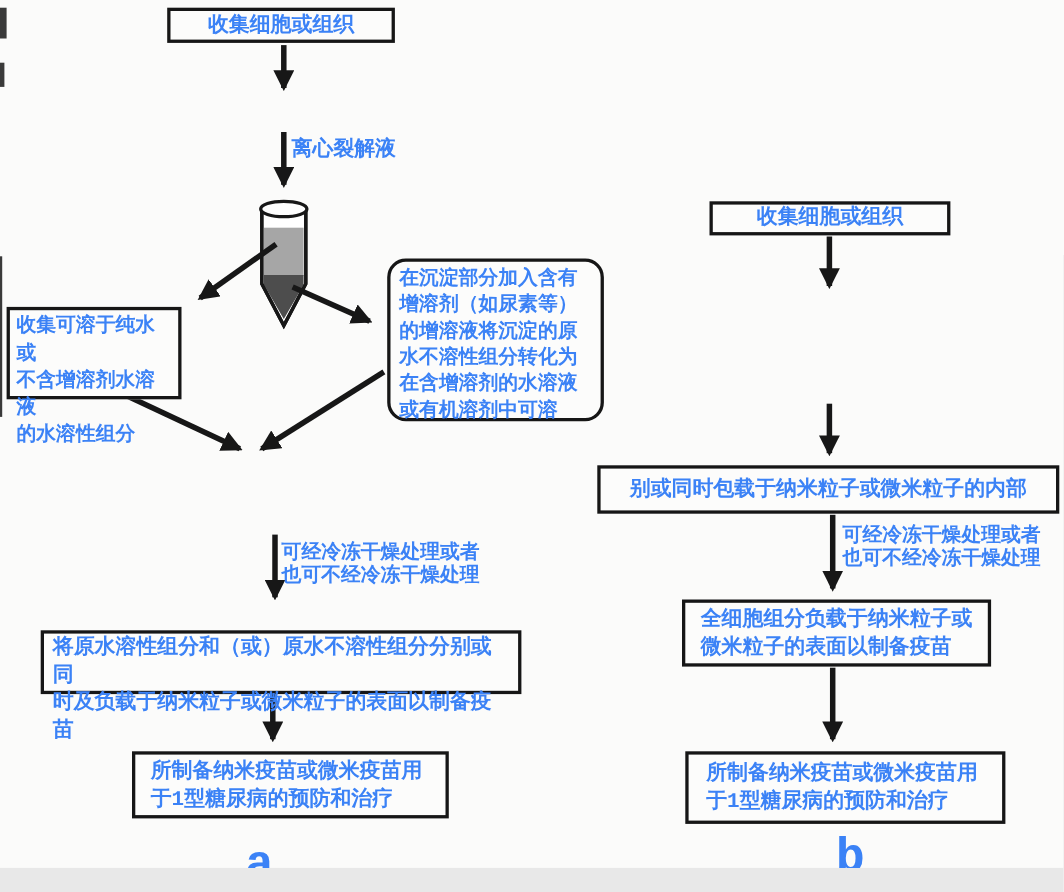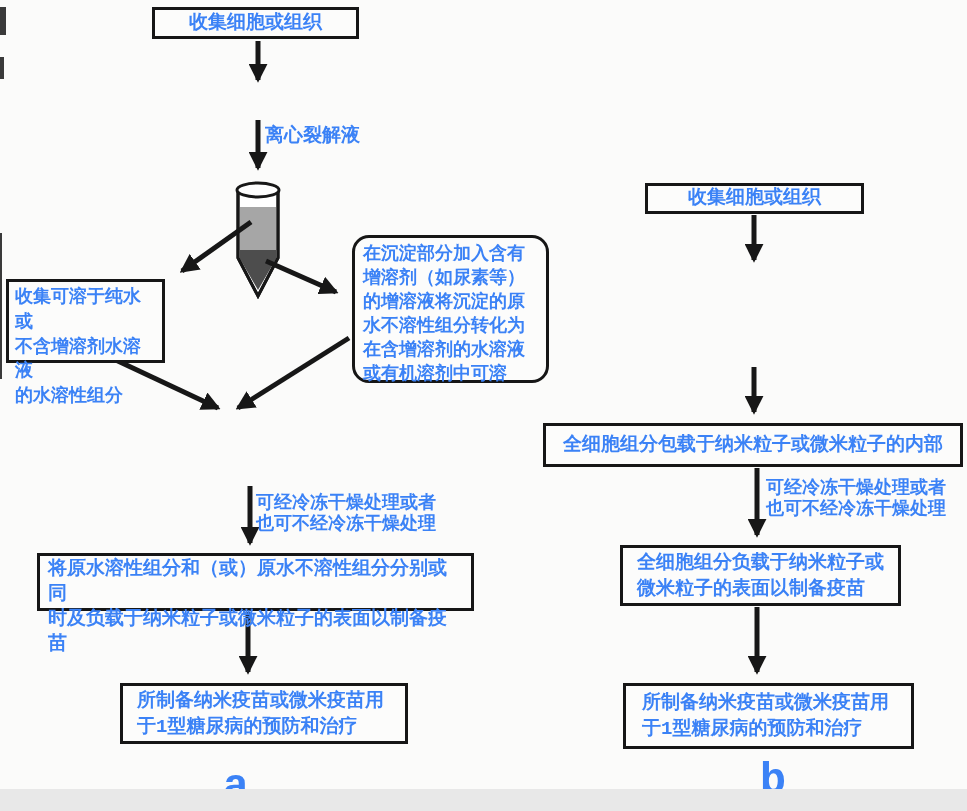--- a/index.html
+++ b/index.html
@@ -29,21 +29,21 @@
   .center{display:flex;align-items:center;justify-content:center;text-align:center;}
   svg{position:absolute;left:0;top:0;}
   .artifact{position:absolute;background:#3a3a3a;}
 
   
   #a-box1{left:152px;top:7px;width:207px;height:32px;font-size:19px;}
   #a-box2{left:59px;top:89px;width:402px;height:29px;font-size:18px;border-width:2px;letter-spacing:.4px;}
   #a-box3{left:6px;top:262px;width:159px;height:84px;font-size:18px;padding:3px 6px;margin-top:17px;}
   #a-box4{left:352px;top:235px;width:197px;height:148px;font-size:18px;padding:5px 8px;line-height:1.33;border-radius:17px;}
   #a-box5{left:43px;top:422px;width:386px;height:63px;font-size:19px;padding:2px 12px;}
-  #a-box6{left:37px;top:553px;width:437px;height:58px;font-size:19px;padding:1px 8px;line-height:1.32;}
+  #a-box6{left:37px;top:573px;width:437px;height:58px;font-size:19px;padding:1px 8px;line-height:1.32;}
   #a-box7{left:120px;top:683px;width:288px;height:61px;font-size:19px;padding:2px 14px;}
 
   
   #b-box1{left:645px;top:183px;width:219px;height:31px;font-size:19px;}
   #b-box2{left:620px;top:270px;width:279px;height:96px;font-size:19px;padding:6px 12px;line-height:1.55;}
   #b-box3{left:543px;top:423px;width:420px;height:44px;font-size:19px;padding:4px 10px;}
   #b-box4{left:620px;top:545px;width:281px;height:61px;font-size:19px;padding:2px 14px;}
   #b-box5{left:623px;top:683px;width:291px;height:66px;font-size:19px;padding:4px 16px;}
 
   
@@ -104,21 +104,21 @@
 或有机溶剂中可溶</div>
   <div class="flabel" id="a-freeze-label">可经冷冻干燥处理或者
 也可不经冷冻干燥处理</div>
   <div class="fbox" id="a-box6">将原水溶性组分和（或）原水不溶性组分分别或同
 时及负载于纳米粒子或微米粒子的表面以制备疫苗</div>
   <div class="fbox" id="a-box7">所制备纳米疫苗或微米疫苗用
 于1型糖尿病的预防和治疗</div>
   <div class="flabel" id="label-a">a</div>
 
   <div class="fbox center" id="b-box1">收集细胞或组织</div>
-  <div class="fbox center" id="b-box3">全细胞组分包载于纳米粒子或微米粒子的内部</div>
+  <div class="fbox center" id="b-box3">别或同时包载于纳米粒子或微米粒子的内部</div>
   <div class="flabel" id="b-freeze-label">可经冷冻干燥处理或者
 也可不经冷冻干燥处理</div>
   <div class="fbox" id="b-box4">全细胞组分负载于纳米粒子或
 微米粒子的表面以制备疫苗</div>
   <div class="fbox" id="b-box5">所制备纳米疫苗或微米疫苗用
 于1型糖尿病的预防和治疗</div>
   <div class="flabel" id="label-b">b</div>
 
   <div class="artifact" style="left:0;top:7px;width:6px;height:28px;"></div>
   <div class="artifact" style="left:0;top:57px;width:4px;height:22px;"></div>

